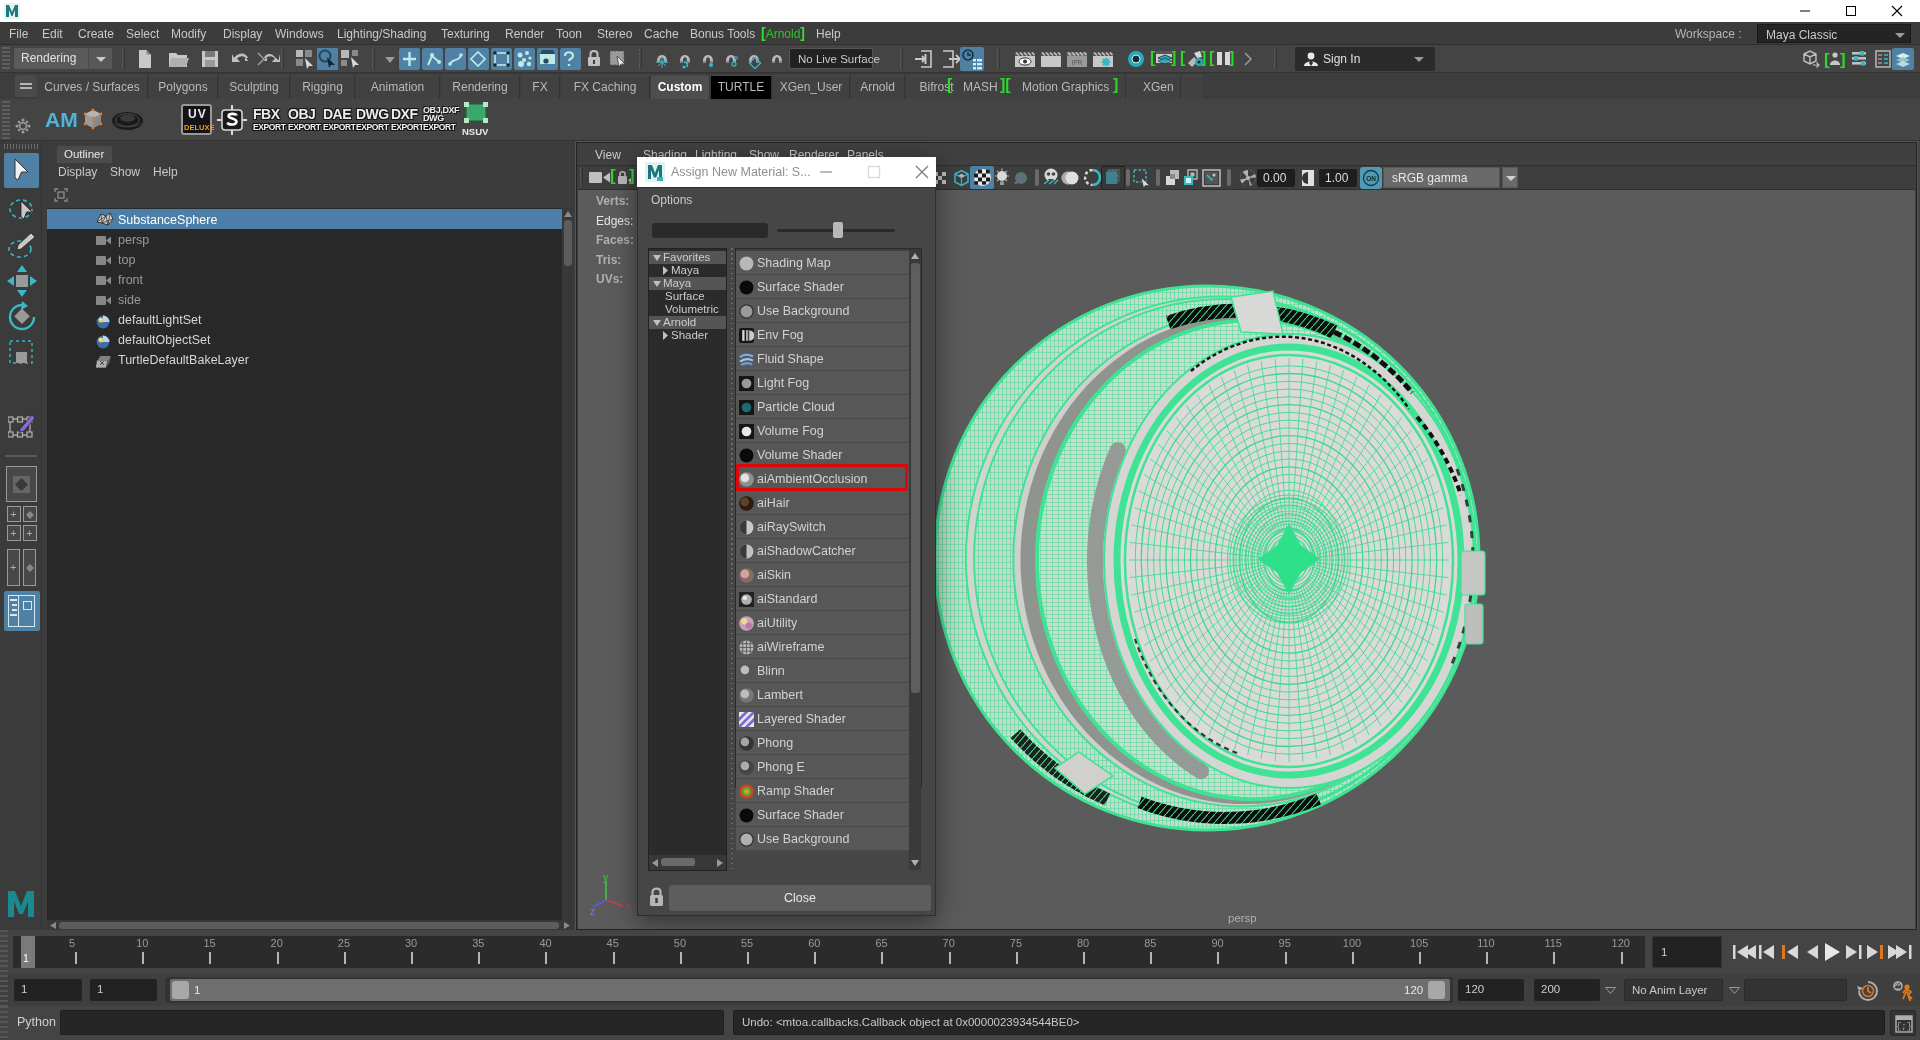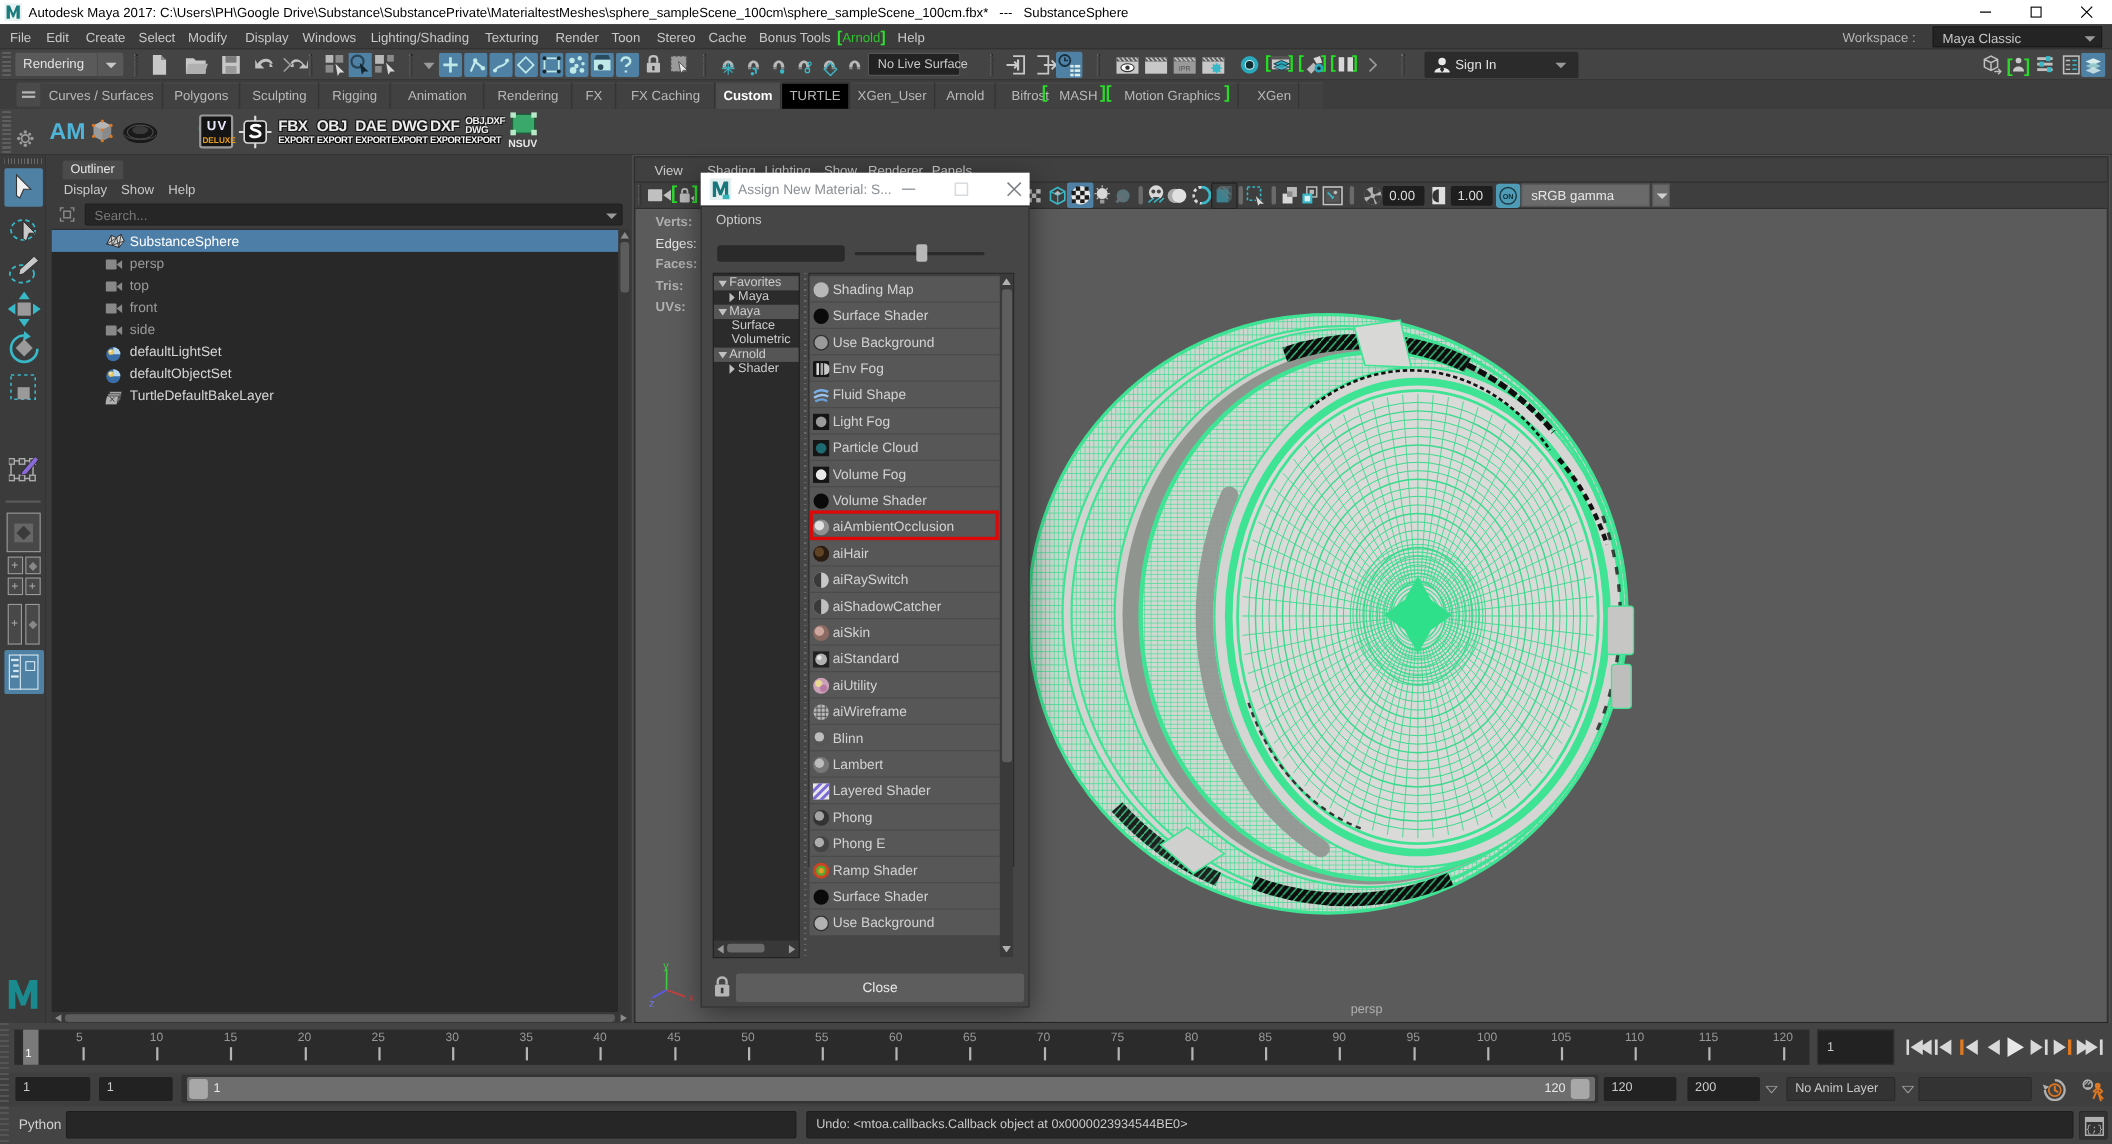--- a/index.html
+++ b/index.html
@@ -5,21 +5,20 @@
 .a{position:absolute;}
 .tx{position:absolute;white-space:nowrap;}
 .sep{position:absolute;width:3px;border-left:1px dotted #666;border-right:1px dotted #2a2a2a;}
 </style></head><body>
 
 <div class="a" style="left:0;top:0;width:1920px;height:22px;background:#fff;">
  <svg class="a" style="left:4px;top:3px" width="16" height="16" viewBox="0 0 16 16">
    <rect x="0" y="0" width="16" height="16" fill="#e8f2f2"></rect>
    <path d="M2 14 L2 2 L5 2 L8 9 L11 2 L14 2 L14 14 L11 14 L11 7 L8.6 13 L7.4 13 L5 7 L5 14 Z" fill="#1b7b7d"></path>
  </svg>
- <span class="tx" style="left:26px;top:4px;font-size:12px;color:#000;">Autodesk Maya 2017: C:\Users\PH\Google Drive\Substance\SubstancePrivate\MaterialtestMeshes\sphere_sampleScene_100cm\sphere_sampleScene_100cm.fbx*&nbsp;&nbsp;&nbsp;---&nbsp;&nbsp;&nbsp;SubstanceSphere</span>
  <svg class="a" style="left:1782px;top:0" width="138" height="22" viewBox="0 0 138 22">
    <line x1="18" y1="11" x2="28" y2="11" stroke="#000" stroke-width="1"></line>
    <rect x="64.5" y="6.5" width="9" height="9" fill="none" stroke="#000" stroke-width="1"></rect>
    <path d="M110 6 L120 16 M120 6 L110 16" stroke="#000" stroke-width="1.1" fill="none"></path>
  </svg>
 </div>
 <div class="a" style="left:0;top:22px;width:1920px;height:23px;background:#3c3c3c;border-bottom:1px solid #2e2e2e;">
     <span class="tx" style="left:9px;top:5px;font-size:12px;color:#c9c9c9;">File</span>
     <span class="tx" style="left:42px;top:5px;font-size:12px;color:#c9c9c9;">Edit</span>
     <span class="tx" style="left:78px;top:5px;font-size:12px;color:#c9c9c9;">Create</span>
@@ -498,26 +497,20 @@
     </div>
     <span class="tx" style="left:16px;top:24px;font-size:12px;color:#c9c9c9;">Display</span>
     <span class="tx" style="left:68px;top:24px;font-size:12px;color:#c9c9c9;">Show</span>
     <span class="tx" style="left:111px;top:24px;font-size:12px;color:#c9c9c9;">Help</span>
     <svg class="a" style="left:11px;top:46px" width="16" height="16" viewBox="0 0 16 16">
 <g stroke="#8a8a8a" stroke-width="1.3" fill="none">
         <path d="M2 5 L2 2 L5 2 M11 2 L14 2 L14 5 M14 11 L14 14 L11 14 M5 14 L2 14 L2 11"></path>
         <rect x="5" y="5" width="6" height="6"></rect>
       </g>
     </svg>
-    <div class="a" style="left:35px;top:44px;width:489px;height:20px;background:#262626;border:1px solid #1e1e1e;border-radius:2px;">
-      <span class="tx" style="left:8px;top:3px;font-size:12px;color:#7a7a7a;">Search...</span>
-      <svg class="a" style="left:472px;top:7px" width="12" height="7">
-        <path d="M1 1 L11 1 L6 6 Z" fill="#9a9a9a"></path>
-      </svg>
-    </div>
     <div class="a" style="left:5px;top:67px;width:515px;height:712px;background:#282828;"></div>
     <div class="a" style="left:520px;top:67px;width:11px;height:712px;background:#383838;">
       <svg class="a" style="left:2px;top:3px" width="8" height="6">
         <path d="M4 0 L8 6 L0 6 Z" fill="#8a8a8a"></path>
       </svg>
       <div class="a" style="left:1.5px;top:12px;width:8px;height:46px;background:#5c5c5c;border-radius:3px;"></div>
     </div>
     <div class="a" style="left:5px;top:68px;width:515px;height:20px;background:#4d7ea8;"></div>
     <svg class="a" style="left:54px;top:71px" width="18" height="14" viewBox="0 0 18 14">
       <path d="M1 10 L5 2 L10 4 L14 1 L17 7 L12 13 L6 11 Z" fill="#d0d0d0" stroke="#222" stroke-width="0.8"></path>

